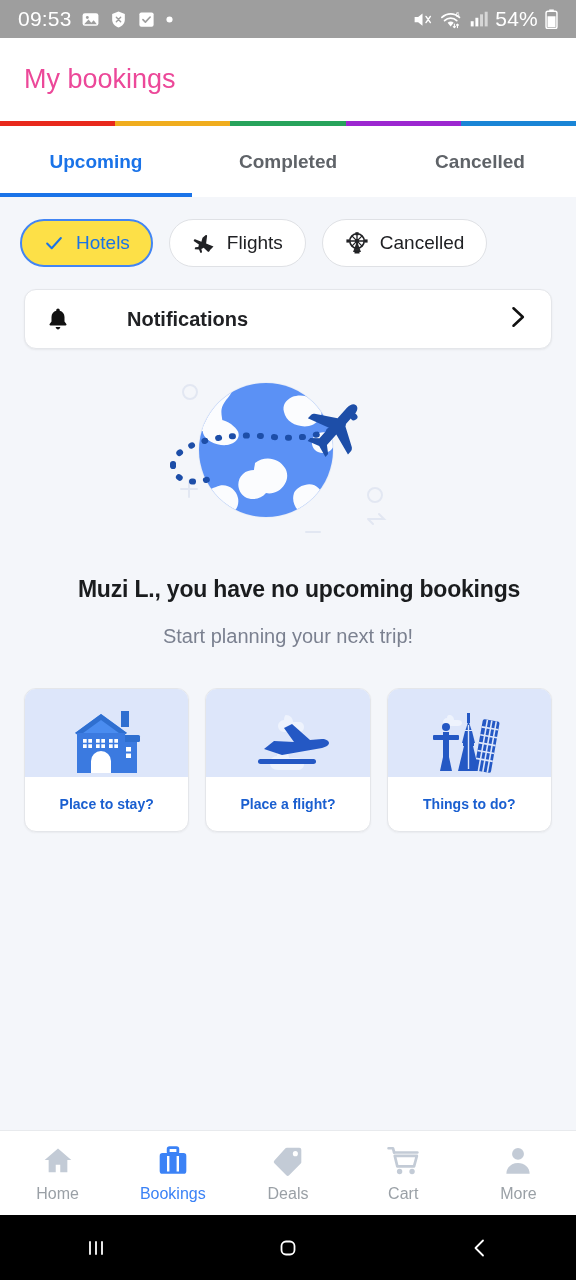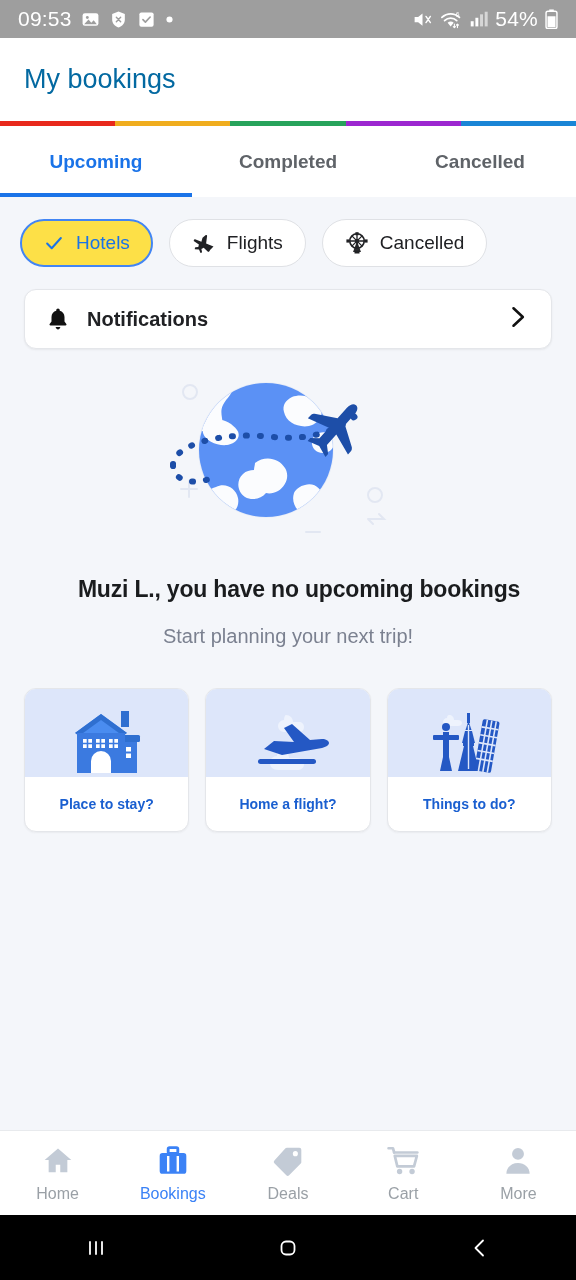--- a/index.html
+++ b/index.html
@@ -29,21 +29,21 @@
   .status-right { margin-left: auto; display: flex; align-items: center; gap: 7px; }
   .sb-ico { display: block; }
   .status-battery-text { font-size: 21px; letter-spacing: .2px; }
 
   
   .header {
     flex: 0 0 83px; background: #ffffff;
     display: flex; align-items: center;
     padding: 0 24px;
   }
-  .header-title { font-size: 27px; color: #0369a1; font-weight: 400; }
+  .header-title { font-size: 27px; color: #ec4899; font-weight: 400; }
 
   
   .color-stripe { flex: 0 0 5px; display: flex; width: 100%; }
   .color-stripe span { display: block; height: 100%; }
 
   
   .tabs {
     flex: 0 0 71px; background: #ffffff;
     display: flex; align-items: stretch;
     position: relative;
@@ -80,20 +80,21 @@
     padding: 0 21px;
   }
 
   
   .notif-wrap { padding: 22px 24px 0 24px; }
   .notif-card {
     height: 60px; background: #ffffff;
     border: 1px solid #e4e6ea; border-radius: 12px;
     display: flex; align-items: center; padding: 0 20px;
     box-shadow: 0 1px 2px rgba(60,64,67,.08);
+    gap: 40px;
   }
   .notif-label { font-size: 20px; color: #202124; font-weight: bold; margin-left: 16px; }
   .notif-chevron { margin-left: auto; }
 
   
   .illus { display: flex; justify-content: center; margin-top: 18px; }
 
   
   .empty-title {
     text-align: center; font-size: 23px; font-weight: bold;
@@ -348,21 +349,21 @@
 
             <path d="M44 10c4 0 7 3 7 7h6c3 0 5 2 5 5s-2 5-5 5H42c-3 0-6-3-6-6s3-6 6-6c0-3 1-5 2-5z" fill="#eef3fd"></path>
             <path d="M38 44c5 0 9 4 9 9h8c4 0 7 3 7 6 0 4-3 6-7 6H36c-5 0-8-3-8-7s3-7 7-7c0-4 1-7 3-7z" fill="#eef3fd"></path>
 
             <g fill="#2458c4">
               <path d="M22 44l10-8 20 1-10-14 8-4 18 16 12-1c4 0 7 2 7 4s-3 4-7 5l-40 7z"></path>
               <rect x="16" y="54" width="58" height="5" rx="2.5"></rect>
             </g>
           </svg>
         </div>
-        <div class="card-label">Home a flight?</div>
+        <div class="card-label">Place a flight?</div>
       </div>
 
       <div class="card">
         <div class="card-art">
           <svg width="92" height="72" viewBox="0 0 92 72">
 
             <path d="M26 10c3 0 5 2 5 5h4c2 0 4 1 4 3s-2 3-4 3H24c-2 0-4-2-4-4s2-4 4-4c0-2 1-3 2-3z" fill="#eef3fd"></path>
 
             <g fill="#2458c4">
               <rect x="10" y="30" width="26" height="5" rx="1"></rect>

